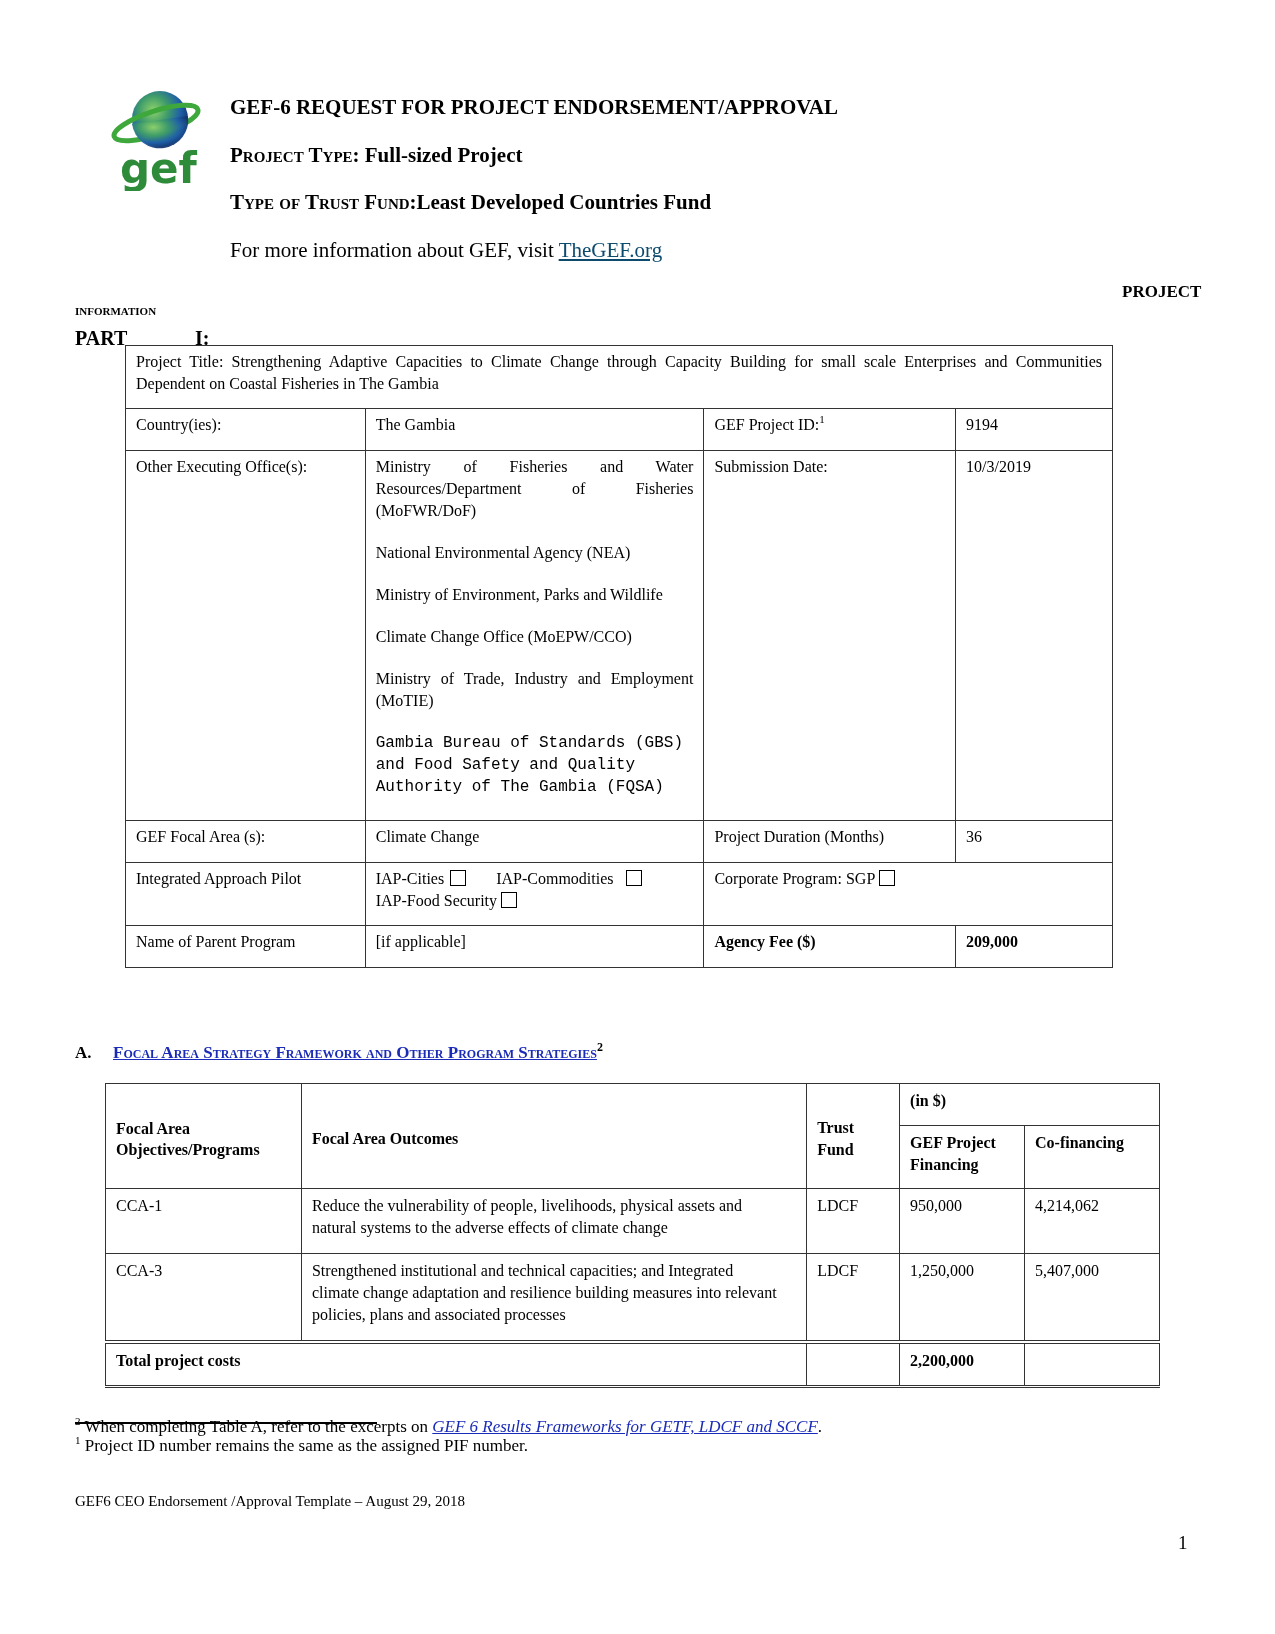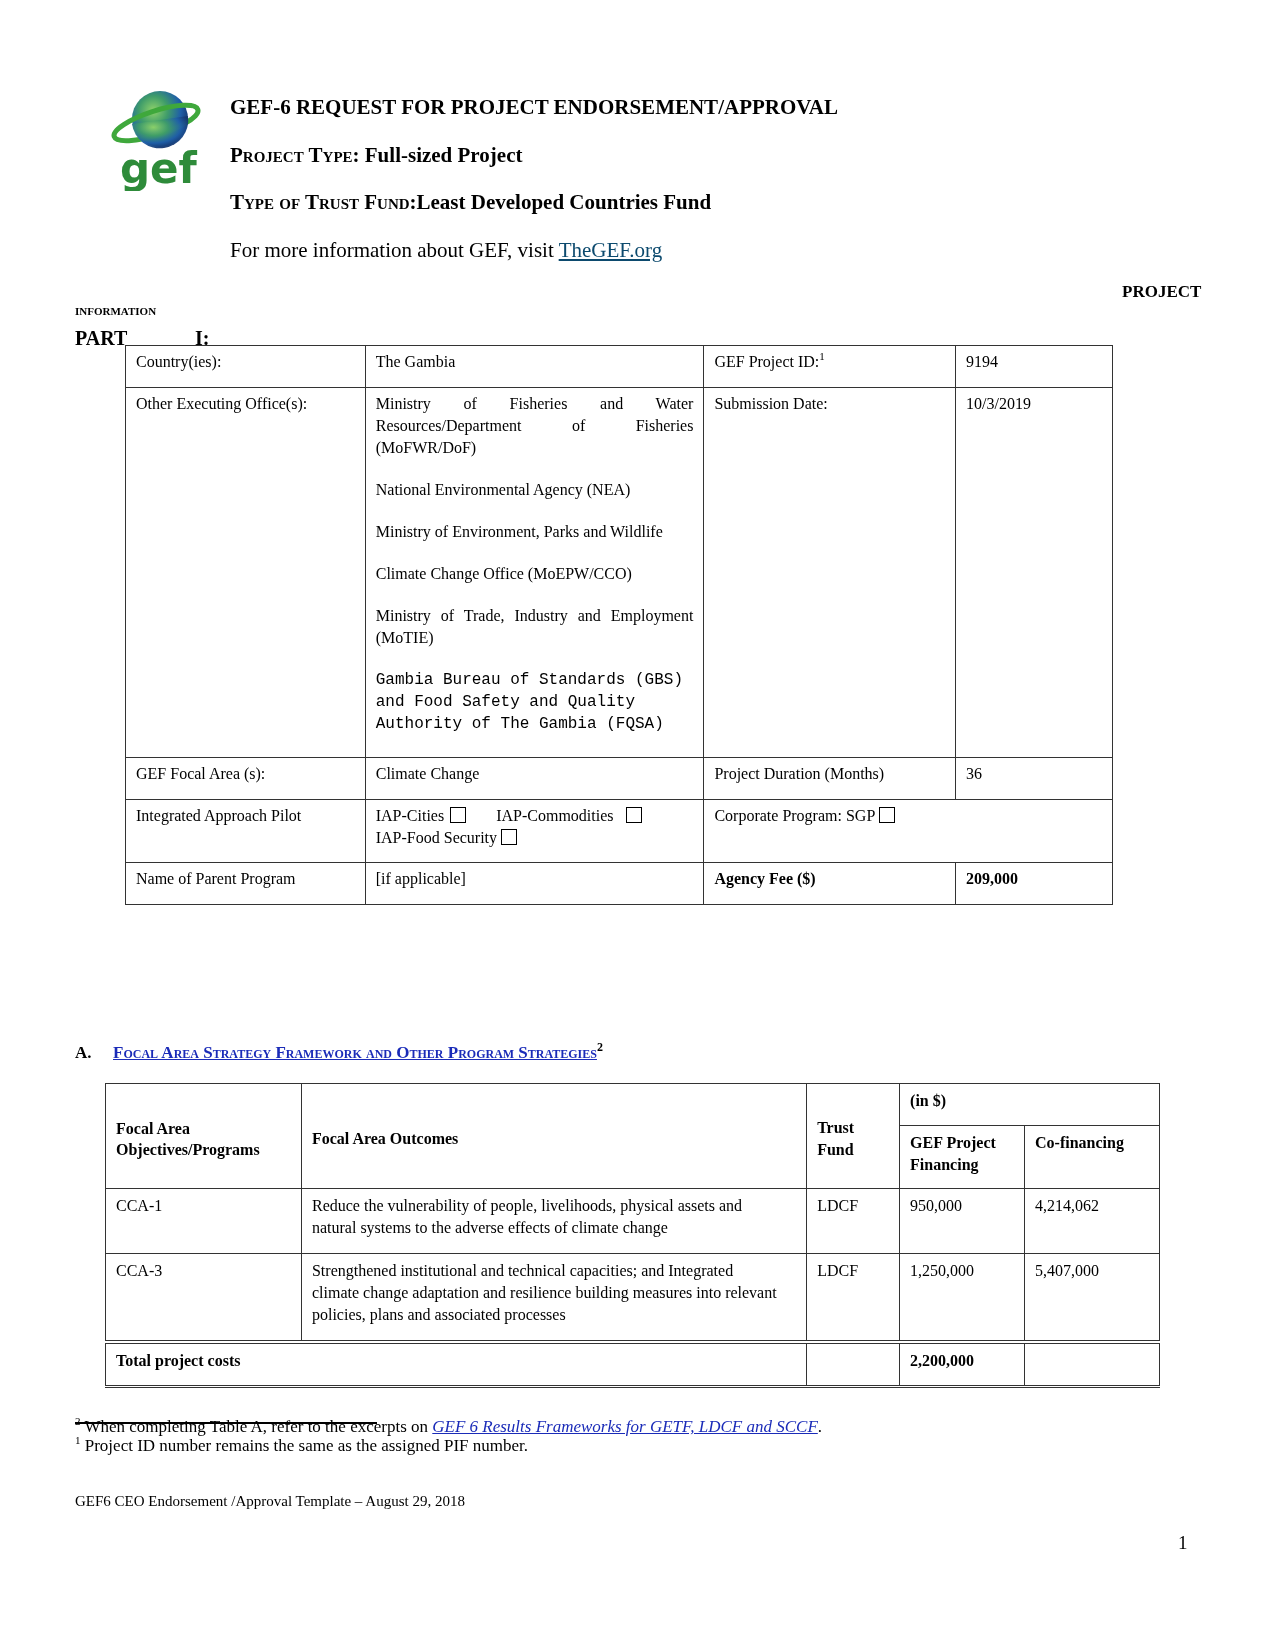--- a/index.html
+++ b/index.html
@@ -102,20 +102,23 @@
 <div id="part-left" class="abs">
   <span>PART</span>
   <span style="display:inline-block;width:58px;"></span>
   <span>I:</span>
 </div>
 <div id="part-right" class="abs">PROJECT</div>
 <div id="part-info" class="abs">INFORMATION</div>
 
 <table id="t1">
   <tbody>
+      <tr style="height:63px;">
+    <td colspan="4" class="just">Project Title: Strengthening Adaptive Capacities to Climate Change through Capacity Building for small scale Enterprises and Communities Dependent on Coastal Fisheries in The Gambia</td>
+  </tr>
   <tr style="height:42px;">
     <td class="c1">Country(ies):</td>
     <td class="c2">The Gambia</td>
     <td class="c3">
       <span>GEF Project ID:</span><sup>1</sup>
     </td>
     <td class="c4">9194</td>
   </tr>
   <tr style="height:370px;">
     <td>Other Executing Office(s):</td>

